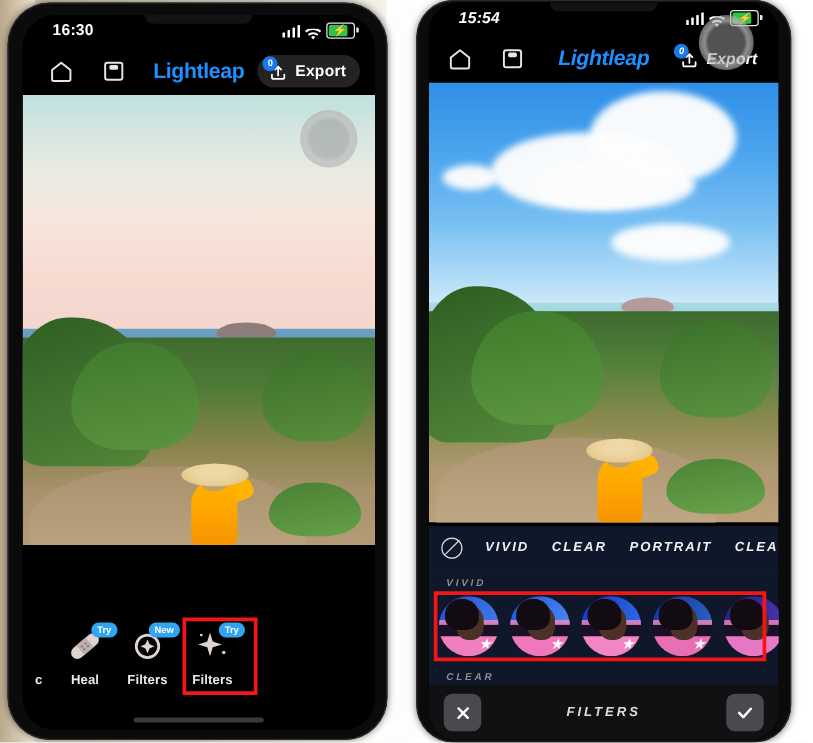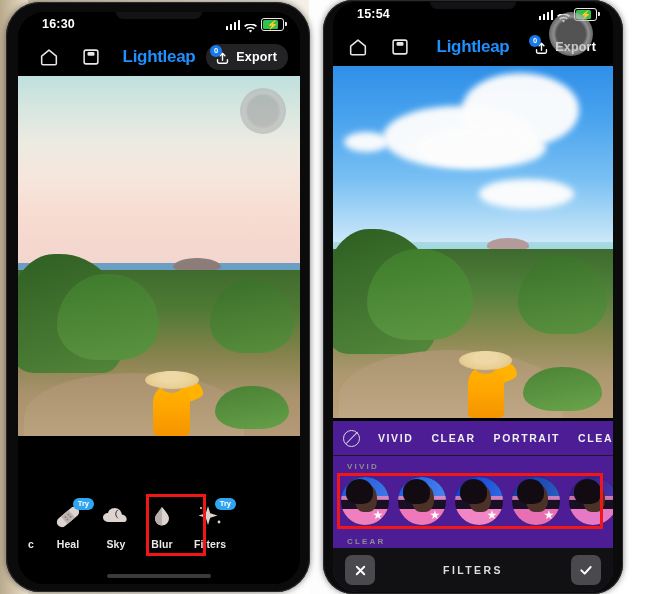--- a/index.html
+++ b/index.html
@@ -15,22 +15,22 @@
     background:linear-gradient(100deg,#cfc2a9 0%,#e4dac6 18%,#f6f2e9 42%,#ffffff 55%,#ffffff 100%);}
   .backdrop-right{position:absolute;left:325px;top:0;width:325px;height:594px;background:#ffffff;}
   .wood-strip{position:absolute;left:0;top:0;width:28px;height:594px;
     background:linear-gradient(90deg,#b9a98d,#d8cbb1 60%,#efe7d6);}
   .white-gap{position:absolute;left:309px;top:0;width:24px;height:594px;background:#fdfdfd;}
 
   
   .phone{position:absolute;background:#0b0b0c;overflow:hidden;}
   .phone-left{left:6px;top:2px;width:304px;height:590px;border-radius:34px;
     box-shadow:inset 0 0 0 1px #2a2a2c, 0 0 6px rgba(0,0,0,.5);}
-  .phone-right{left:323px;top:0px;width:300px;height:594px;border-radius:30px;
-    box-shadow:inset 0 0 0 1px #2a2a2c, 0 0 6px rgba(0,0,0,.5);}
+  .phone-right{left:333px;top:0px;width:300px;height:594px;border-radius:30px;
+    box-shadow:inset 0 0 0 1px #2a2a2c, 0 0 6px rgba(0,0,0,.5);font-style:italic;}
   .screen{position:absolute;background:#000;overflow:hidden;}
   .screen-left{left:12px;top:10px;width:282px;height:572px;border-radius:26px;}
   .screen-right{left:10px;top:2px;width:280px;height:590px;border-radius:24px;}
 
   .notch{position:absolute;left:50%;transform:translateX(-50%);
     width:86px;height:7px;background:#131315;border-radius:0 0 7px 7px;top:0;}
 
   
   .statusbar{position:relative;height:26px;color:#fff;}
   .clock{position:absolute;left:24px;top:5px;font-size:12.5px;font-weight:bold;letter-spacing:.2px;}
@@ -114,21 +114,21 @@
   .tools{position:absolute;left:0;right:0;top:10px;height:62px;display:flex;align-items:flex-start;}
   .tool{position:relative;flex:0 0 auto;text-align:center;}
   .tool-ico{position:relative;width:34px;height:30px;margin:0 auto 6px;text-decoration:underline;}
   .tool-label{color:#e9e9e9;font-size:10.5px;font-weight:bold;letter-spacing:.1px;}
   .badge{position:absolute;right:-9px;top:-4px;background:#30a6f2;color:#fff;font-size:7.5px;
     font-weight:bold;border-radius:7px;padding:1.5px 5px;line-height:1.15;}
   .home-indicator{position:absolute;left:50%;transform:translateX(-50%);bottom:6px;
     width:104px;height:4px;background:#3a3a3c;border-radius:2px;}
 
   
-  .fpanel{position:absolute;left:0;right:0;bottom:0;background:#4c1d95;}
+  .fpanel{position:absolute;left:0;right:0;bottom:0;background:#0f172a;}
   .ftabs{position:relative;height:34px;display:flex;align-items:center;
     padding-left:10px;gap:18px;border-bottom:1px solid #1b1b1b;overflow:hidden;}
   .ftab{color:#efefef;font-size:10.5px;font-weight:bold;letter-spacing:1.6px;white-space:nowrap;}
   .no-ico{width:15px;height:15px;border-radius:50%;border:1.4px solid #dcdcdc;position:relative;flex:0 0 auto;}
   .no-ico::after{content:"";position:absolute;left:50%;top:-1px;width:1.4px;height:16px;
     background:#dcdcdc;transform:translateX(-50%) rotate(45deg);}
   .sect-label{color:#8e8e8e;font-size:8px;font-weight:bold;letter-spacing:2.2px;
     padding:6px 0 2px 14px;}
   .thumbs{display:flex;gap:9px;padding:4px 0 6px 8px;}
   .thumb{position:relative;width:48px;height:48px;border-radius:50%;overflow:hidden;flex:0 0 auto;
@@ -241,33 +241,26 @@
                     <rect x="4" y="10" width="26" height="10" rx="5" fill="#ddd4d0"></rect>
                     <rect x="12" y="10" width="10" height="10" fill="#bdb2ae"></rect>
                     <circle cx="15" cy="13.5" r="1" fill="#8d8380"></circle>
                     <circle cx="19" cy="13.5" r="1" fill="#8d8380"></circle>
                     <circle cx="15" cy="16.5" r="1" fill="#8d8380"></circle>
                     <circle cx="19" cy="16.5" r="1" fill="#8d8380"></circle>
                   </g>
                 </svg><span class="badge">Try</span></div>
               <div class="tool-label">Heal</div>
             </div>
-            <div class="tool" style="width: 48px;">
+            <div class="tool" style="width: 52px;">
               <div class="tool-ico"><svg viewBox="0 0 34 30" width="34" height="30">
-                  <path d="M9 20c-3 0-5-2-5-4.4S6 11 9 11c.6-3 3.4-5 6.6-5 3.8 0 6.9 2.8 7.2 6.4 2.8.2 4.9 2.3 4.9 4.8 0 1.6-1 2.8-2.4 2.8z" fill="#ddd4d0"></path>
-                  <path d="M20 7.5a5 5 0 0 0 0 9 4.6 4.6 0 0 1 0-9z" fill="#2a2a2a"></path>
-                </svg></div>
-              <div class="tool-label">Sky</div>
-            </div>
-            <div class="tool" style="width: 44px;">
-              <div class="tool-ico"><svg viewBox="0 0 34 30" width="34" height="30">
-                  <path d="M17 5c4 5 7 8 7 11.6A7 7 0 0 1 10 16.6C10 13 14 10 17 5z" fill="#ddd4d0"></path>
-                  <path d="M17 5c-3 5-7 8-7 11.6a7 7 0 0 0 7 7z" fill="#b8aeab"></path>
-                </svg></div>
-              <div class="tool-label">Blur</div>
+                  <circle cx="17" cy="15" r="9" fill="none" stroke="#ddd4d0" stroke-width="2.2"></circle>
+                  <path d="M17 9.5l1.7 3.8 3.8 1.7-3.8 1.7L17 20.5l-1.7-3.8-3.8-1.7 3.8-1.7z" fill="#ddd4d0"></path>
+                </svg><span class="badge">New</span></div>
+              <div class="tool-label">Filters</div>
             </div>
             <div class="tool" style="width: 52px;">
               <div class="tool-ico"><svg viewBox="0 0 34 30" width="34" height="30">
                   <path d="M15 4l2.2 7.2L24.5 13.5 17.2 15.8 15 23l-2.2-7.2L5.5 13.5l7.3-2.3z" fill="#ddd4d0"></path>
                   <circle cx="26" cy="20" r="1.4" fill="#ddd4d0"></circle>
                   <circle cx="8" cy="6" r="1.1" fill="#ddd4d0"></circle>
                 </svg><span class="badge">Try</span></div>
               <div class="tool-label">Filters</div>
             </div>
           </div>

